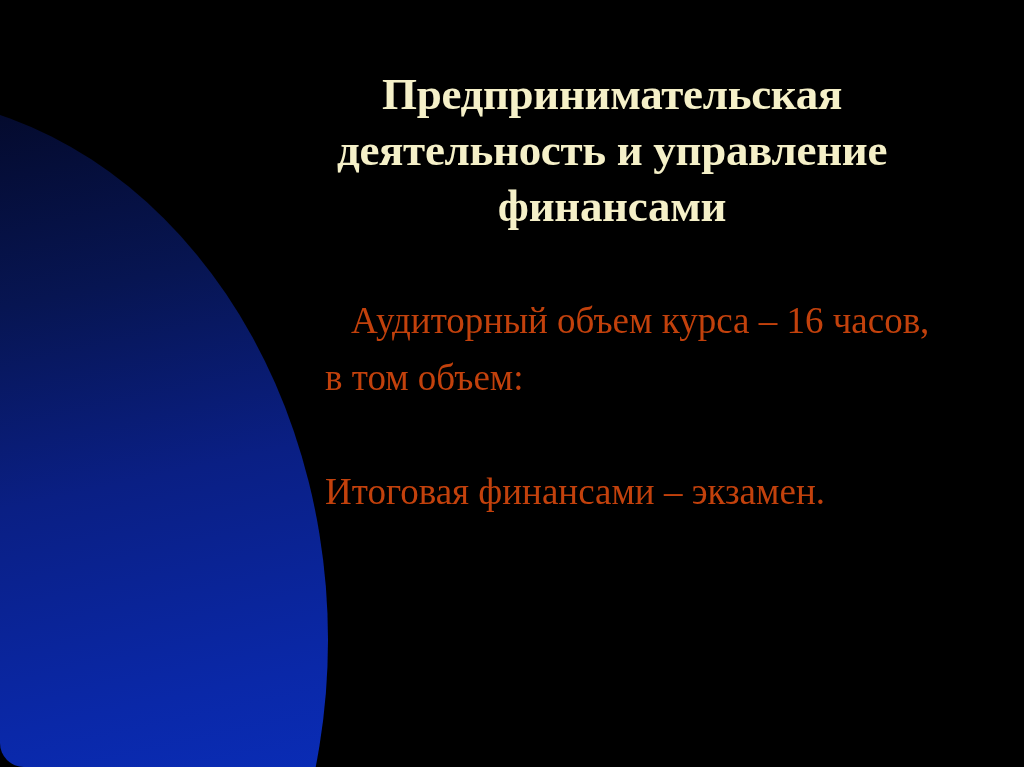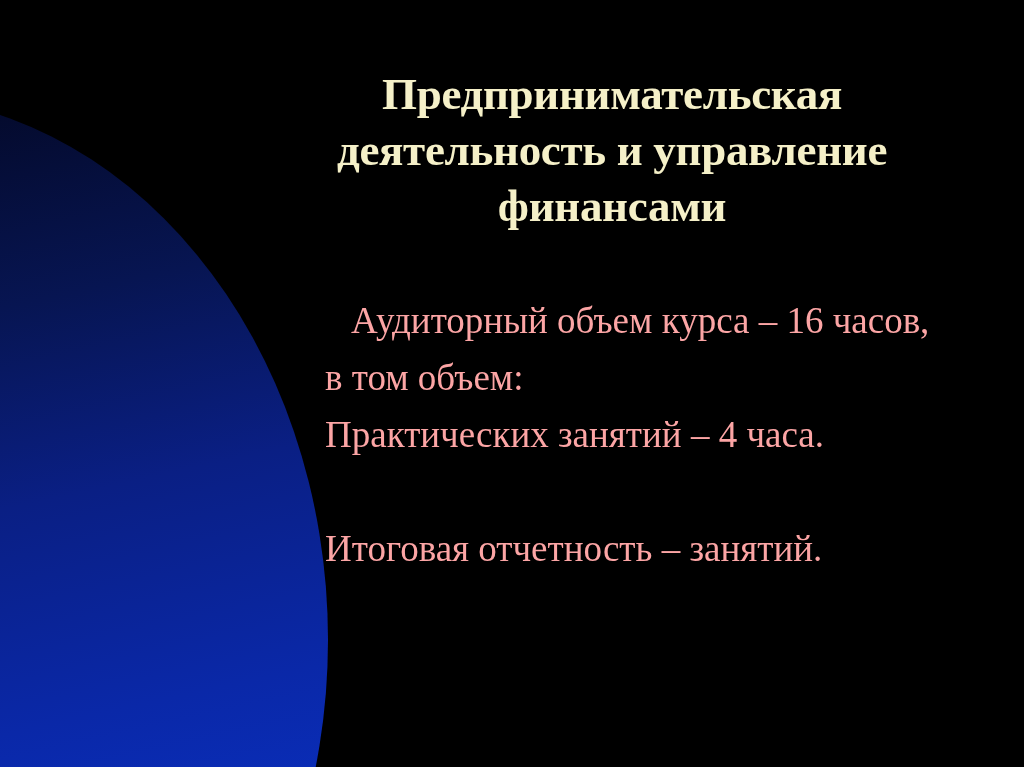--- a/index.html
+++ b/index.html
@@ -11,20 +11,21 @@
     overflow:hidden;
   }
 
   #slide {
     position:relative;
     width:1024px;
     height:767px;
     background:#000000;
     overflow:hidden;
     font-family:"Liberation Serif", "DejaVu Serif", serif;
+    border-radius:24px;
   }
 
   
   #bg-ellipse-wrap {
     position:absolute;
     left:0; top:0;
     width:1024px; height:767px;
     overflow:hidden;
     pointer-events:none;
   }
@@ -52,21 +53,21 @@
   
   #body-block {
     position:absolute;
     left:325px;
     top:292px;
     width:680px;
     z-index:5;
   }
   #body-block .bline {
     display:block;
-    color:#fca5a5;
+    color:#c2410c;
     font-size:37px;
     line-height:57px;
     white-space:nowrap;
   }
   #body-block .bline.indent { text-indent:26px; }
   #body-block .bline.gap-before { margin-top:57px; }
 </style>
 </head>
 <body>
 
@@ -91,17 +92,16 @@
 
   <div id="title-block">
     <span class="tline">Предпринимательская</span>
     <span class="tline">деятельность и управление</span>
     <span class="tline">финансами</span>
   </div>
 
   <div id="body-block">
     <span class="bline indent">Аудиторный объем курса – 16 часов,</span>
     <span class="bline">в том объем:</span>
-    <span class="bline">Практических занятий – 4 часа.</span>
-    <span class="bline gap-before">Итоговая отчетность – занятий.</span>
+    <span class="bline gap-before">Итоговая финансами – экзамен.</span>
   </div>
 
 </div>
 
 </body></html>

